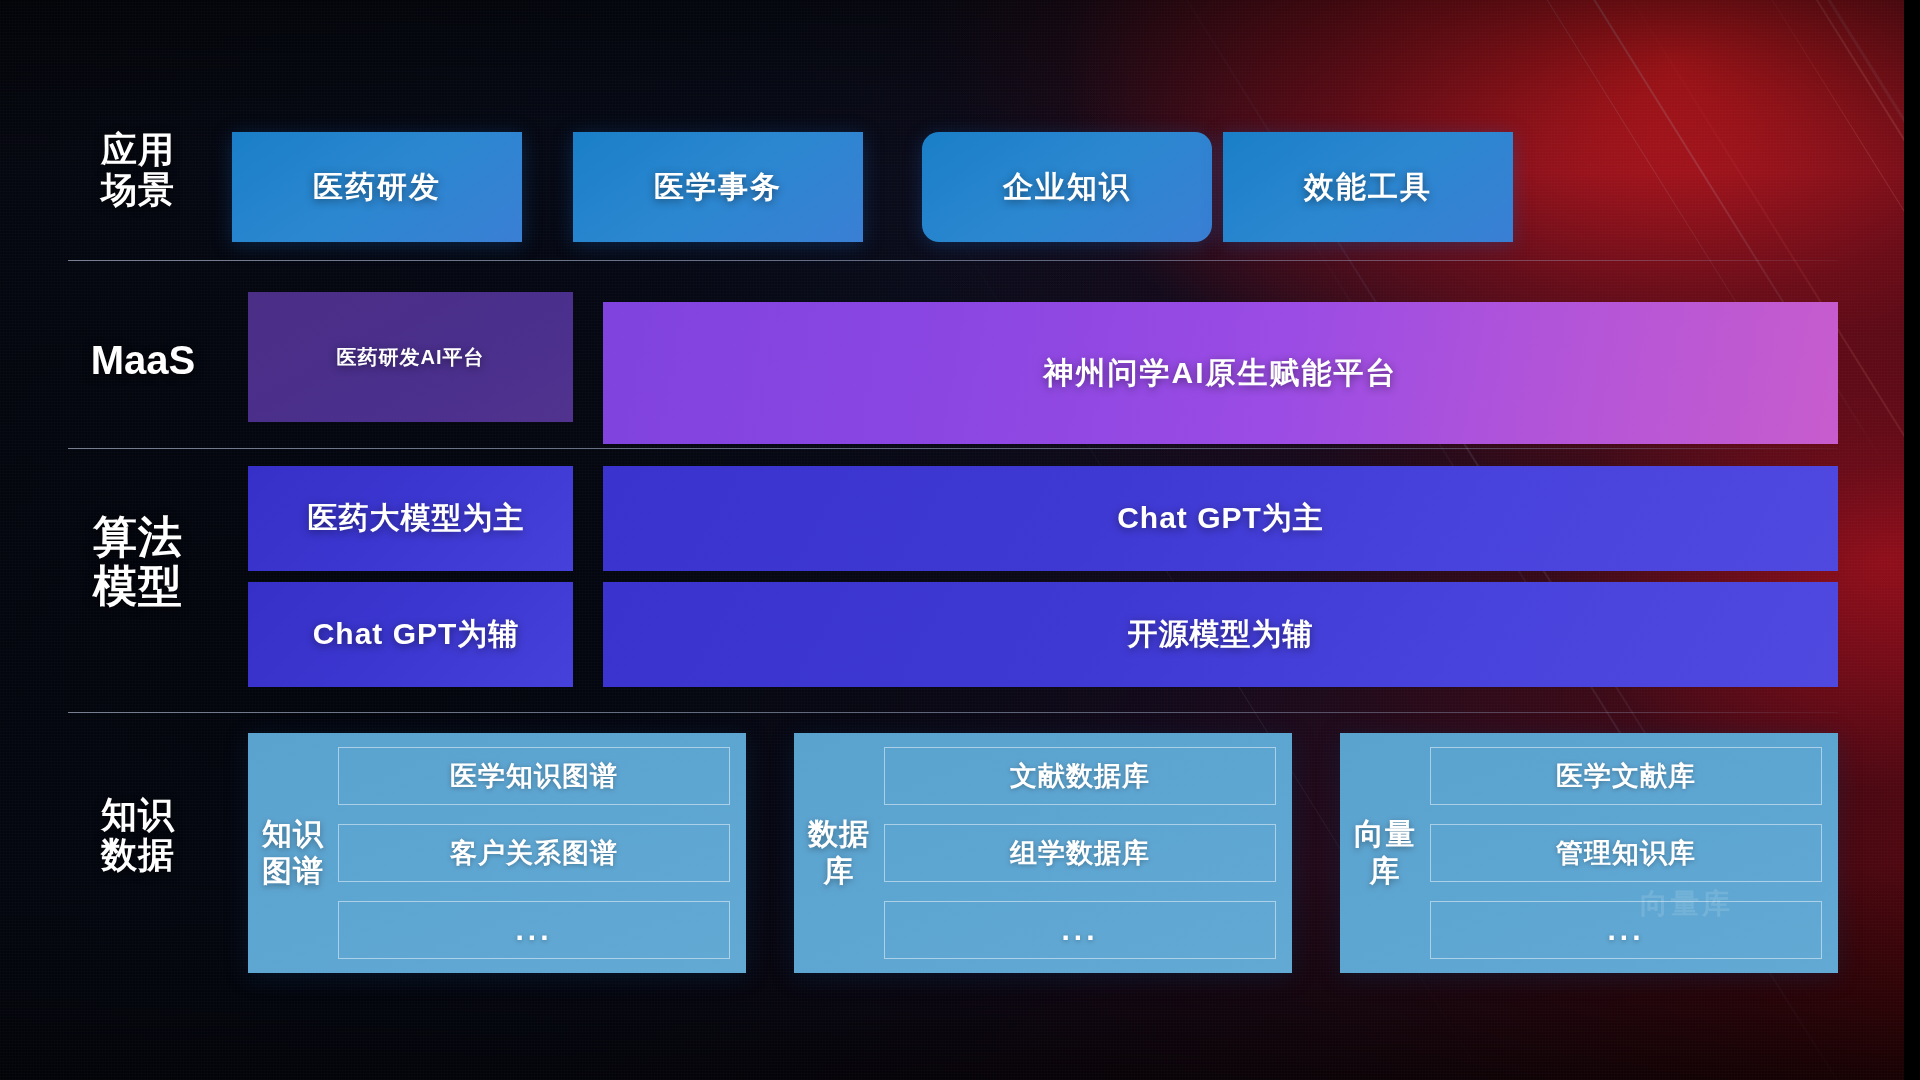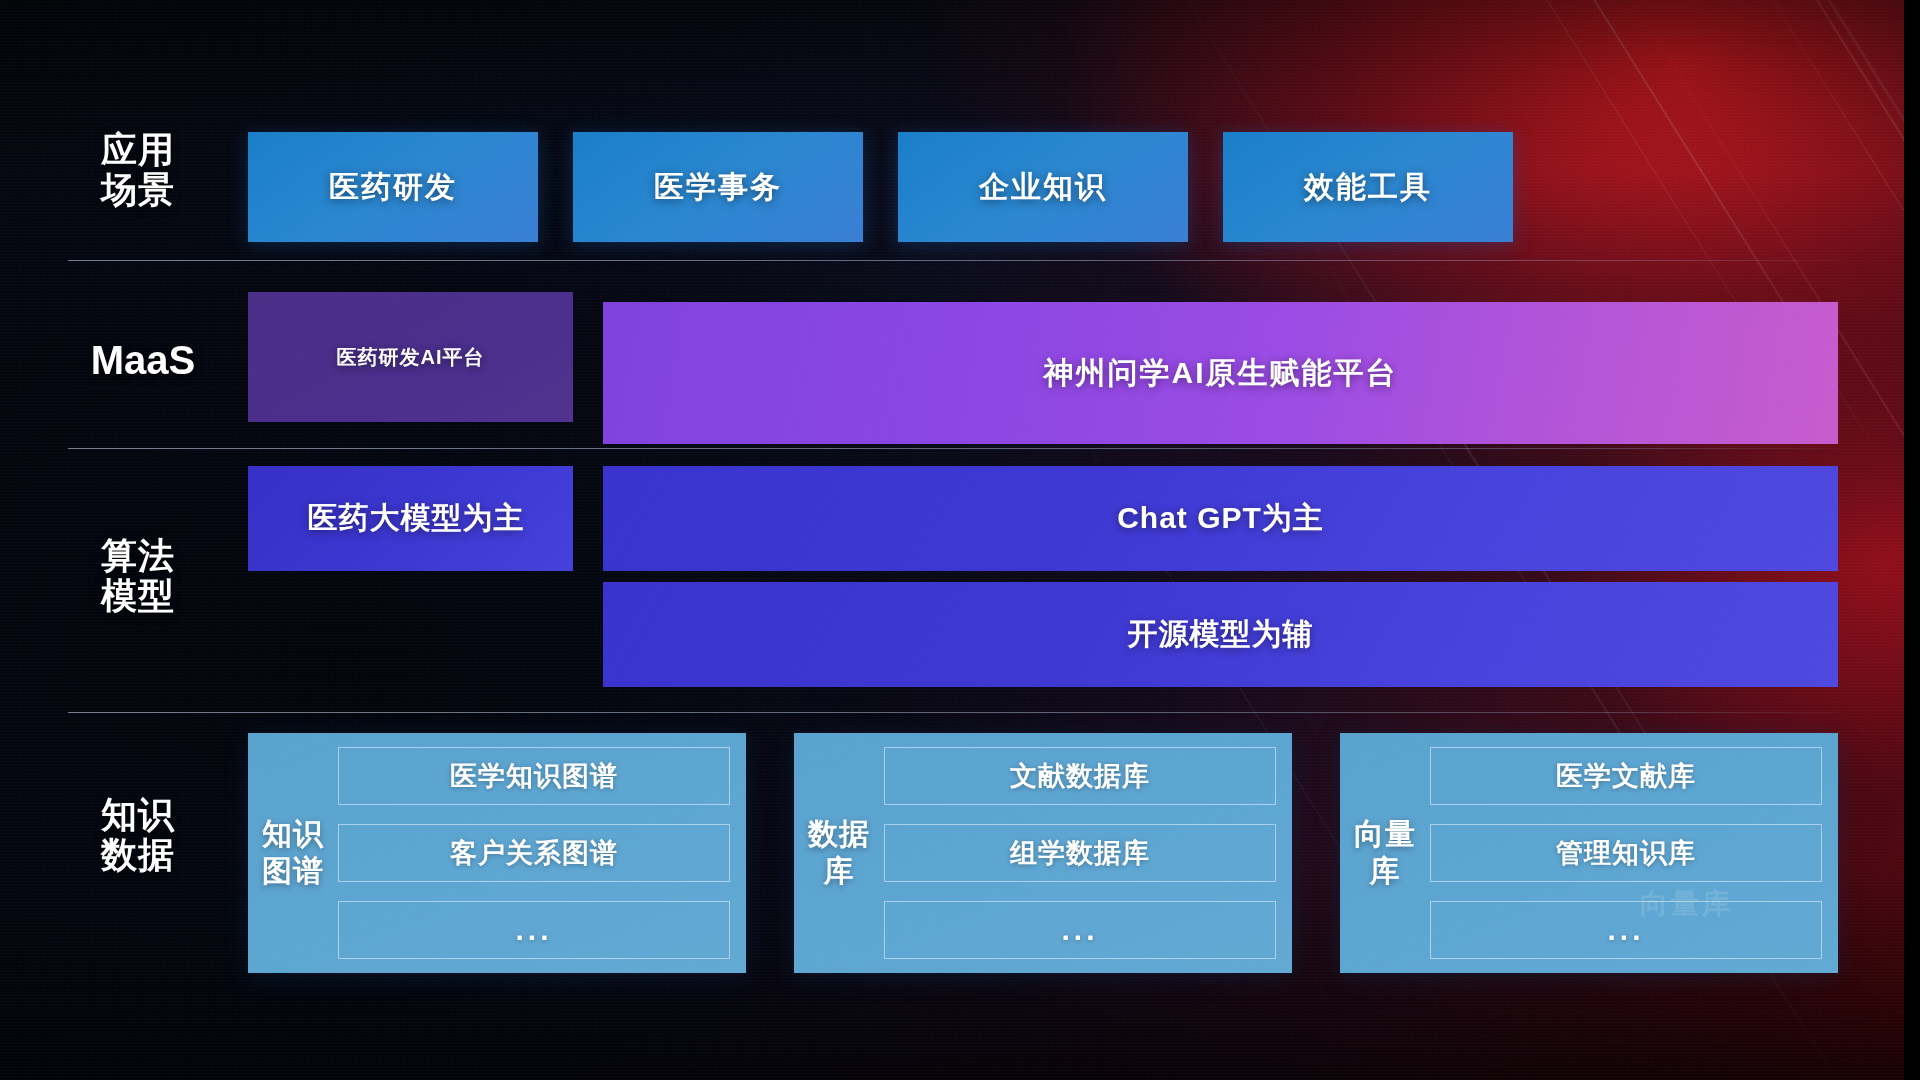--- a/index.html
+++ b/index.html
@@ -208,56 +208,59 @@
   </div>
 
   <div class="bg-vig"></div>
   <div class="noise"></div>
 
   <div id="content">
 
     <div class="row-label" style="left:68px; top:130px; width:140px; font-size:36px;">应用
 场景</div>
 
-    <div class="box app-box" style="left:248px; top:132px; width:290px; height:110px;">
+    <div class="box app-box" style="left:232px; top:132px; width:290px; height:110px;">
       <span>医药研发</span>
     </div>
     <div class="box app-box" style="left:573px; top:132px; width:290px; height:110px;">
       <span>医学事务</span>
     </div>
-    <div class="box app-box" style="left:898px; top:132px; width:290px; height:110px;">
+    <div class="box app-box" style="left:922px; top:132px; width:290px; height:110px;border-radius:17px;">
       <span>企业知识</span>
     </div>
     <div class="box app-box" style="left:1223px; top:132px; width:290px; height:110px;">
       <span>效能工具</span>
     </div>
 
     <div class="divider" style="left:68px; top:260px; width:1770px;"></div>
 
     <div class="row-label" style="left:68px; top:338px; width:150px; font-size:40px; letter-spacing:0;">MaaS</div>
 
     <div class="box maas-left" style="left:248px; top:292px; width:325px; height:130px;">
       <span>医药研发AI平台</span>
     </div>
     <div class="box maas-right" style="left:603px; top:286px; width:1235px; height:142px;margin-top:16px;">
       <span>神州问学AI原生赋能平台</span>
     </div>
 
     <div class="divider" style="left:68px; top:448px; width:1770px;"></div>
 
-    <div class="row-label" style="left:68px; top:512px; width:140px; font-size:36px;margin-top:24px;">算法
+    <div class="row-label" style="left:68px; top:512px; width:140px; font-size:44px;">算法
 模型</div>
 
     <div class="box algo-box" style="left:248px; top:466px; width:325px; height:105px;">
       <span>医药大模型为主</span>
     </div>
     <div class="box algo-wide" style="left:603px; top:466px; width:1235px; height:105px;text-align:center;">
       <span>Chat GPT为主</span>
     </div>
 
+    <div class="box algo-box" style="left:248px; top:582px; width:325px; height:105px;">
+      <span>Chat GPT为辅</span>
+    </div>
     <div class="box algo-wide" style="left:603px; top:582px; width:1235px; height:105px;">
       <span>开源模型为辅</span>
     </div>
 
     <div class="divider" style="left:68px; top:712px; width:1770px;"></div>
 
     <div class="row-label" style="left:68px; top:795px; width:140px; font-size:36px;">知识
 数据</div>
 
     <div class="kpanel" style="left:248px; top:733px; width:498px; height:240px;">

